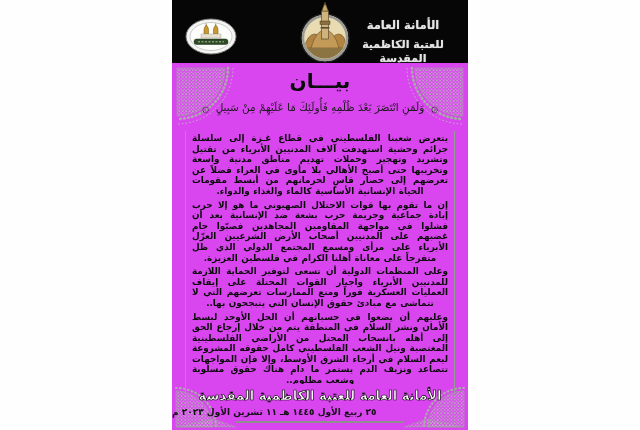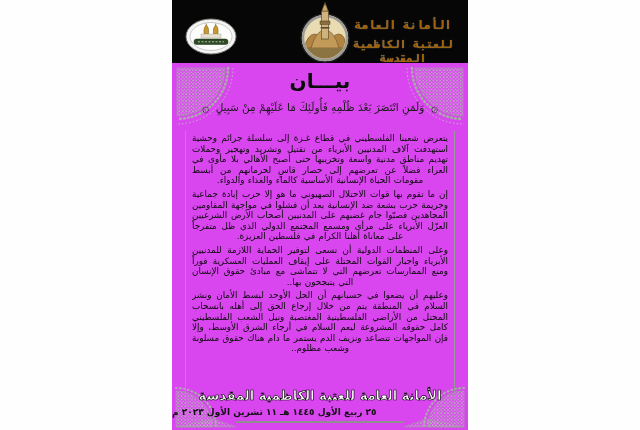--- a/index.html
+++ b/index.html
@@ -9,21 +9,21 @@
   }
   .page{position:relative;width:640px;height:430px;background:#fefefe;}
   .doc{position:absolute;left:172px;top:0;width:296px;height:430px;background:#ffffff;}
 
   
   .header{position:absolute;left:0;top:0;width:296px;height:63px;background:#060606;}
   .logo-left{position:absolute;left:13px;top:18px;width:52px;height:37px;}
   .emblem{position:absolute;left:126px;top:1px;width:54px;height:62px;overflow:visible;}
   .org-text{
     position:absolute;right:6px;top:18px;width:118px;text-align:center;
-    color:#a16207;direction:rtl;line-height:1.35;font-family:Liberation Mono, monospace;
+    color:#e5e5e5;direction:rtl;line-height:1.35;
   }
   .org-line1{font-size:11.5px;font-weight:bold;letter-spacing:.5px;text-shadow:0 0 1px #999;}
   .org-line2{font-size:11px;font-weight:bold;margin-top:4px;text-shadow:0 0 1px #999;}
 
   
   .body-area{position:absolute;left:0;top:63px;width:296px;height:367px;background:#d946ef;}
   .orn{position:absolute;pointer-events:none;}
   .orn-tl{left:3px;top:3px;}
   .orn-tr{right:3px;top:3px;transform:scaleX(-1);}
   .orn-bl{left:2px;bottom:1px;}
@@ -41,21 +41,21 @@
     font-size:10.5px;font-weight:normal;color:#1a1a1a;direction:rtl;white-space:nowrap;
   }
   .verse .rosette{font-size:13px;vertical-align:-1px;color:#222;margin:0 3px;}
 
   .content{
     position:absolute;top:70px;left:20px;right:20px;bottom:46px;
     overflow:hidden;direction:rtl;
   }
   .content p{
     margin:0 0 3px 0;
-    font-size:8.8px;font-weight:normal;color:#0a0a0a;line-height:10.6px;
+    font-size:8.8px;font-weight:bold;color:#0a0a0a;line-height:10.6px;
     text-align:justify;text-align-last:center;word-spacing:.5px;
   }
 
   .signature{
     position:absolute;bottom:27px;left:0;width:100%;text-align:center;direction:rtl;
     font-size:13px;font-weight:bold;color:#111;letter-spacing:0;white-space:nowrap;
   }
   @supports (-webkit-text-stroke: 1px black){
     .signature{color:#fff;-webkit-text-stroke:.65px #000;}
   }

